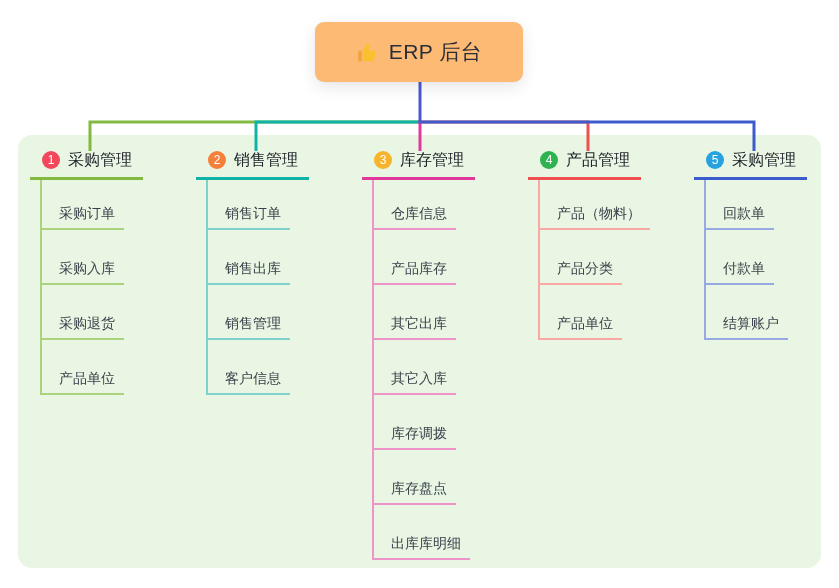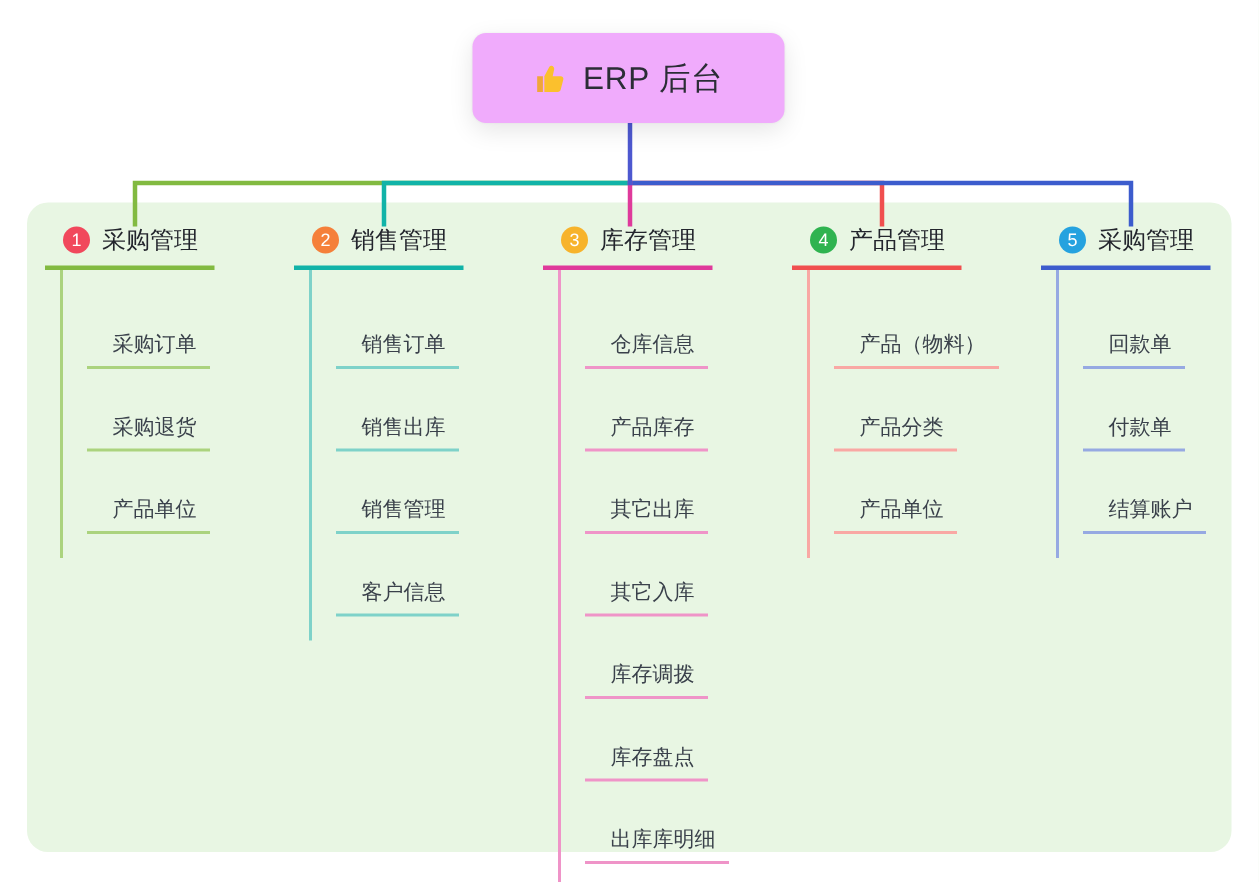--- a/index.html
+++ b/index.html
@@ -32,21 +32,21 @@
     display:flex;align-items:center;gap:8px;
     border-bottom:3px solid var(--c);cursor:pointer;
   }
   .badge{
     flex:0 0 auto;width:18px;height:18px;border-radius:50%;
     background:var(--b);color:#ffffff;font-size:12px;line-height:18px;
     text-align:center;
   }
   .branch-title{font-size:16px;color:#23252d;white-space:nowrap;}
   .children{
-    list-style:none;margin:0 0 0 10px;padding:16px;
+    list-style:none;margin:0 0 0 10px;padding:0;
     border-left:2px solid var(--l);
   }
   .children li{height:55px;display:flex;align-items:flex-end;}
   .children li:first-child{height:50px;}
   .child-label{
     font-size:14px;color:#3a414b;line-height:1;white-space:nowrap;
     padding:0 9px 8px 17px;border-bottom:2px solid var(--l);cursor:pointer;
   }
 </style>
 </head>
@@ -58,38 +58,41 @@
 
   <svg id="wires" viewBox="0 0 839 588" xmlns="http://www.w3.org/2000/svg">
       <path d="M 420 122 H 90 V 151" stroke="#82ba41" stroke-width="3" fill="none"></path>
       <path d="M 420 122 H 256 V 151" stroke="#11b3a8" stroke-width="3" fill="none"></path>
       <path d="M 420 122 H 588 V 151" stroke="#f04f4f" stroke-width="3" fill="none"></path>
       <path d="M 420 122 H 754 V 151" stroke="#3c5ccd" stroke-width="3" fill="none"></path>
       <path d="M 420 120.5 V 151" stroke="#df3a9b" stroke-width="3" fill="none"></path>
       <path d="M 420 82 V 123.5" stroke="#4d58d0" stroke-width="3" fill="none"></path>
     </svg>
 
-  <div id="root-card" style="background: #f0abfc;">
+  <div id="root-card" style="background: #fdba74;">
     <span>
       <svg width="23" height="23" viewBox="0 0 24 24" aria-hidden="true">
         <path id="thumb-sleeve" d="M2.2 10.2h4v11h-4z" fill="#f0a63a"></path>
         <path id="thumb-hand" d="M7.2 21.2h9.3c1 0 1.9-.7 2.1-1.7l1.8-7a2 2 0 0 0-1.9-2.3H13l1-4.7A2 2 0 0 0 12 3c-.6 0-1.1.3-1.4.8L7.2 10.2z" fill="#fbc02d"></path>
       </svg>
     </span>
     <span class="root-label">ERP 后台</span>
   </div>
 
 <div class="branch" style="left: 30px; --c: #82ba41; --l: #abd37e; --b: #f1485c;">
     <div class="branch-heading">
       <span class="badge">1</span>
       <span class="branch-title">采购管理</span>
     </div>
     <ul class="children">
         <li>
           <span class="child-label">采购订单</span>
+        </li>
+        <li>
+          <span class="child-label">采购入库</span>
         </li>
         <li>
           <span class="child-label">采购退货</span>
         </li>
         <li>
           <span class="child-label">产品单位</span>
         </li>
       </ul>
   </div>
     <div class="branch" style="left: 196px; --c: #11b3a8; --l: #7ed2c9; --b: #f5803a;">

